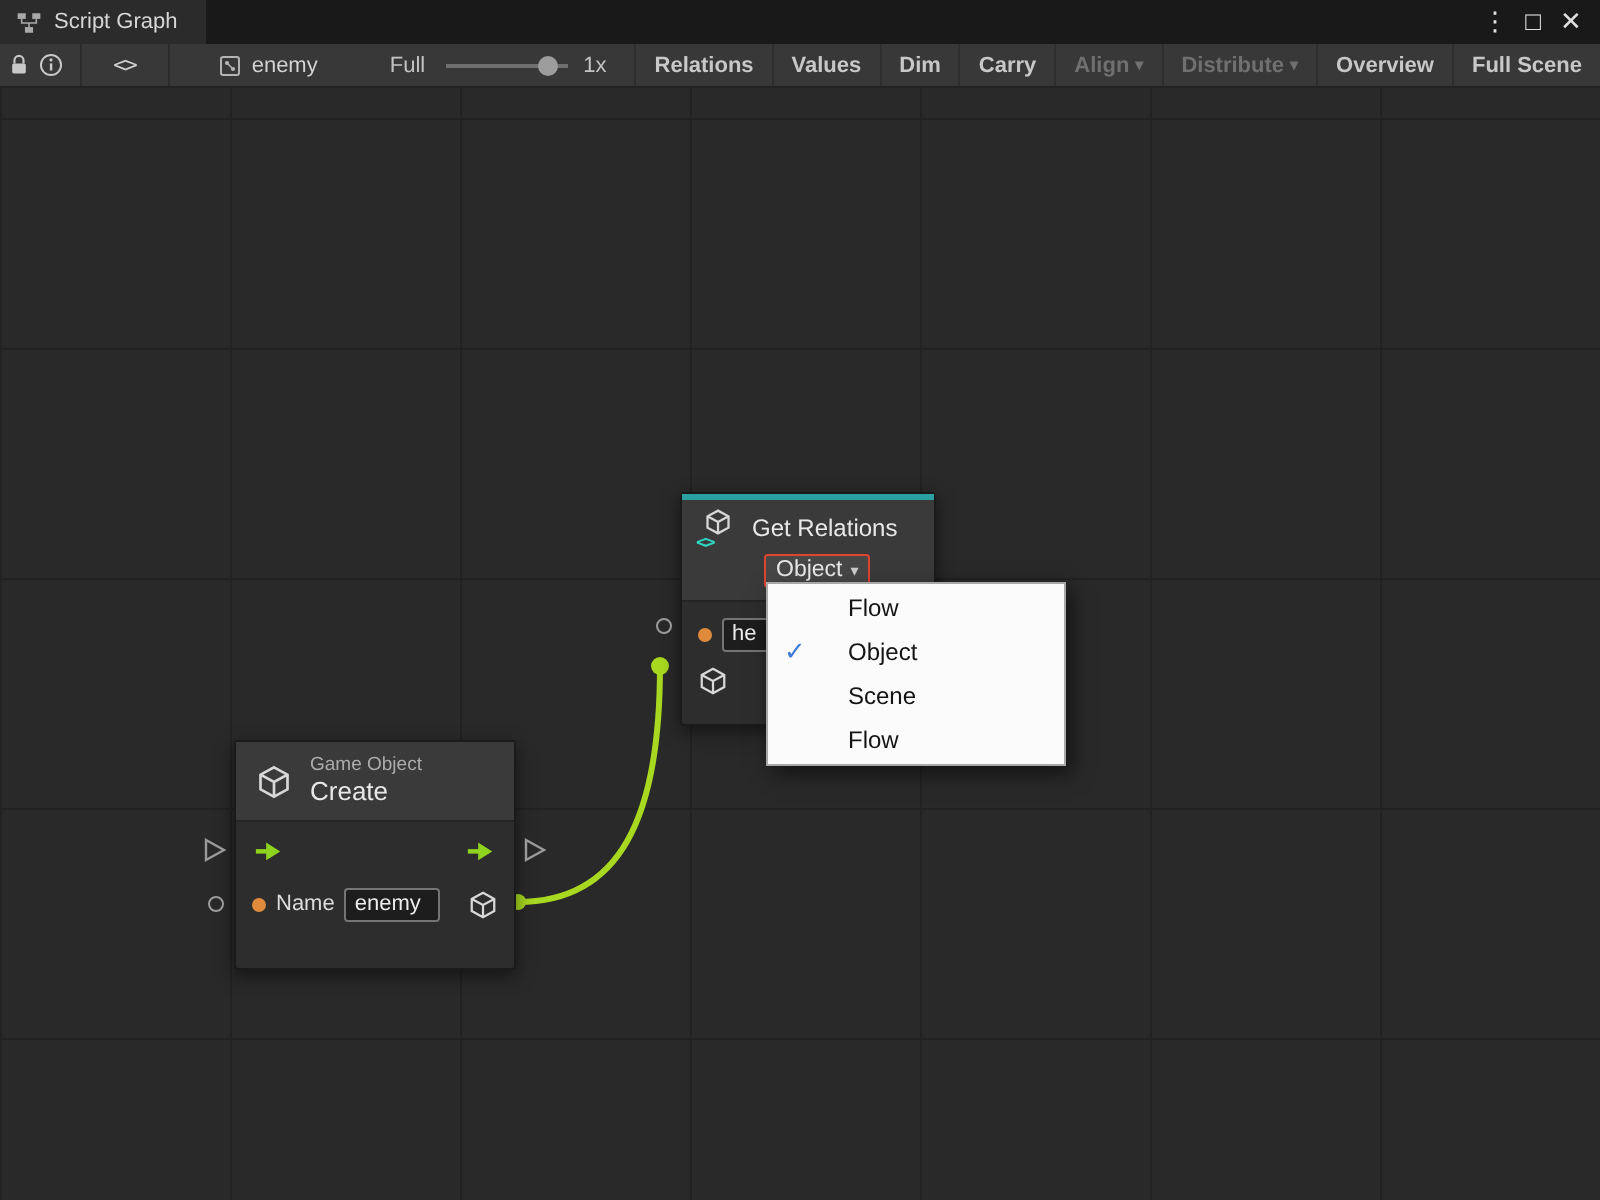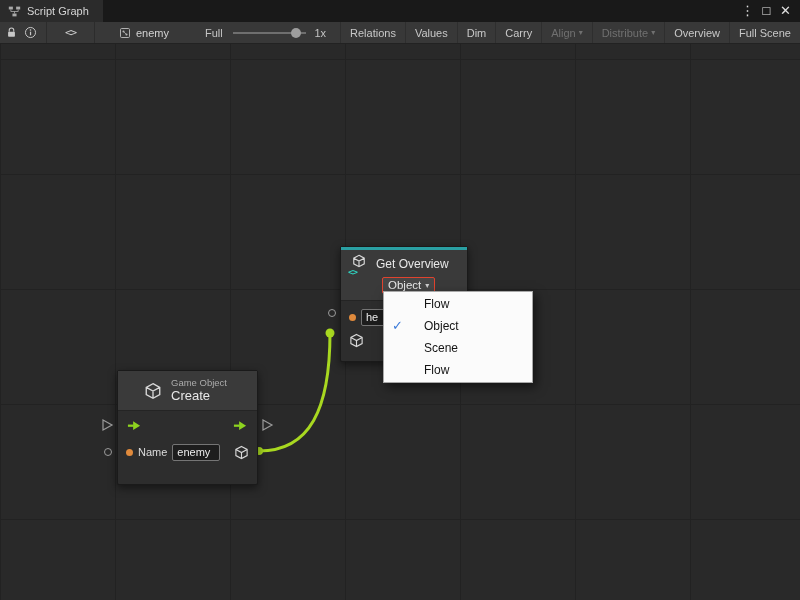--- a/index.html
+++ b/index.html
@@ -38,21 +38,21 @@
     color:#c4c4c4; font-size:11px; white-space:nowrap;
   }
   .tb-icon-btn{ display:flex; align-items:center; justify-content:center; width:22px; height:100%; }
   .tb-sep{ width:1px; height:100%; background:#2c2c2c; }
   .code-glyph{ font-family:"DejaVu Sans Mono", monospace; font-size:11px; color:#cfcfcf; letter-spacing:-1px; }
   .graph-ref{ display:flex; align-items:center; gap:5px; margin-left:24px; color:#d2d2d2; }
   .zoom-label{ margin-left:36px; }
   .zoom-track{ position:relative; width:85px; height:2px; background:#6f6f6f; margin-left:10px; }
   .zoom-thumb{ position:absolute; right:5px; top:-4px; width:10px; height:10px; border-radius:50%; background:#9d9d9d; }
   .zoom-value{ margin-left:8px; }
-  .tb-buttons{ display:flex; align-items:stretch; height:100%; margin-left:14px; }
+  .tb-buttons{ display:flex; align-items:stretch; height:100%; margin-left:14px;font-weight:bold; }
   .tb-btn{
     display:flex; align-items:center; gap:3px; padding:0 9px;
     border-left:1px solid #2e2e2e; height:100%; cursor:default; color:#c8c8c8;
   }
   .tb-btn.disabled{ color:#707070; }
   .dd-arrow{ font-size:8px; }
 
   
   .canvas{
     position:absolute; top:44px; left:0; width:800px; height:556px;
@@ -68,21 +68,21 @@
 
   .node{
     position:absolute; background:#2d2d2d;
     border:1px solid #1a1a1a; border-radius:2px;
     box-shadow:0 3px 9px rgba(0,0,0,.5); z-index:10;
   }
 
   
   .node-create{ left:117px; top:326px; width:141px; }
   .nc-header{
-    background:#3a3a3a; padding:5px 26px; display:flex; align-items:center; gap:9px;
+    background:#3a3a3a; padding:5px 10px; display:flex; align-items:center; gap:9px;
     border-bottom:1px solid #242424; height:40px;
   }
   .nc-cat{ font-size:9.5px; color:#ababab; line-height:1.25; }
   .nc-title{ font-size:13px; color:#e8e8e8; line-height:1.15; }
   .nc-flow-row{ height:28px; display:flex; align-items:center; justify-content:space-between; padding:0 9px; }
   .nc-data-row{ height:26px; display:flex; align-items:center; gap:5px; padding:0 8px; margin-bottom:19px; }
   .field{
     background:#1d1d1d; border:1px solid #757575; border-radius:2px;
     color:#ececec; font-size:11px; padding:0 4px; min-width:48px; height:17px; line-height:15px;
     overflow:hidden;
@@ -270,21 +270,21 @@
   <div class="node node-getvar">
     <div class="gv-strip"></div>
     <div class="gv-header">
       <div class="gv-row1">
         <div class="gv-icon">
           <svg width="14" height="14" viewBox="0 0 16 16">
             <path d="M8 1.5 L14 4.75 V11.25 L8 14.5 L2 11.25 V4.75 Z M2 4.75 L8 8 L14 4.75 M8 8 V14.5" stroke="#d8d8d8" stroke-width="1.3" fill="none"></path>
           </svg>
           <span class="code-badge">&lt;&gt;</span>
         </div>
-        <span class="gv-title">Get Overview</span>
+        <span class="gv-title">Get Relations</span>
       </div>
       <div class="gv-chip">
         <span>Object</span>
         <span class="dd-arrow">▾</span>
       </div>
     </div>
     <div class="gv-body">
       <div class="gv-val-row">
         <div class="dot-orange"></div>
         <div class="field" style="min-width:42px">he</div>

